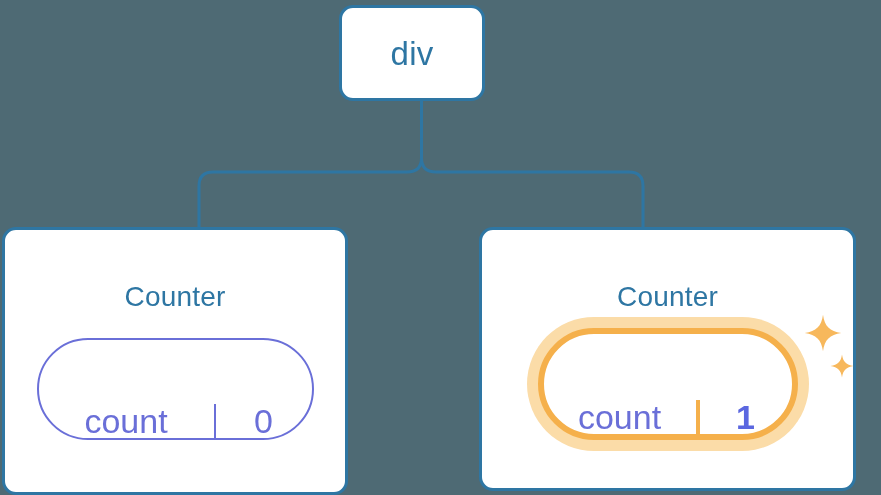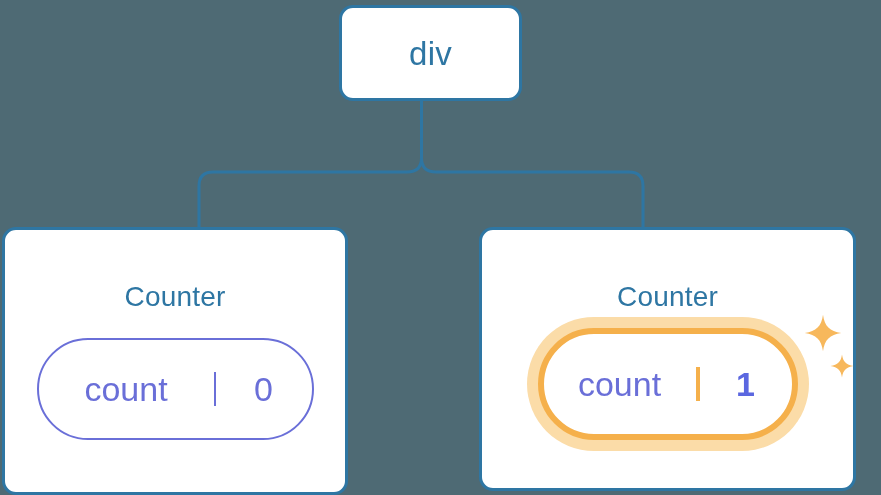--- a/index.html
+++ b/index.html
@@ -39,21 +39,21 @@
     border: 3px solid #2e76a3;
     border-radius: 14px;
     display: flex;
     flex-direction: column;
     align-items: center;
   }
 
   #div-node {
     left: 339px;
     top: 5px;
-    width: 183px;
+    width: 146px;
     height: 96px;
     justify-content: center;
   }
   .tag-label {
     color: #2e76a3;
     font-size: 33px;
     line-height: 1;
     letter-spacing: .2px;
   }
 
@@ -82,21 +82,21 @@
   .pill-wrap {
     position: relative;
     margin-top: 27px;
     display: flex;
     align-items: center;
     justify-content: center;
   }
   .state-pill {
     box-sizing: border-box;
     display: flex;
-    align-items: center;
+    align-items: flex-end;
     border-radius: 999px;
     background: #ffffff;
     overflow: hidden;
   }
   .pill-plain {
     width: 277px;
     height: 102px;
     border: 2px solid #6a6fd8;
   }
   .pill-cell {

